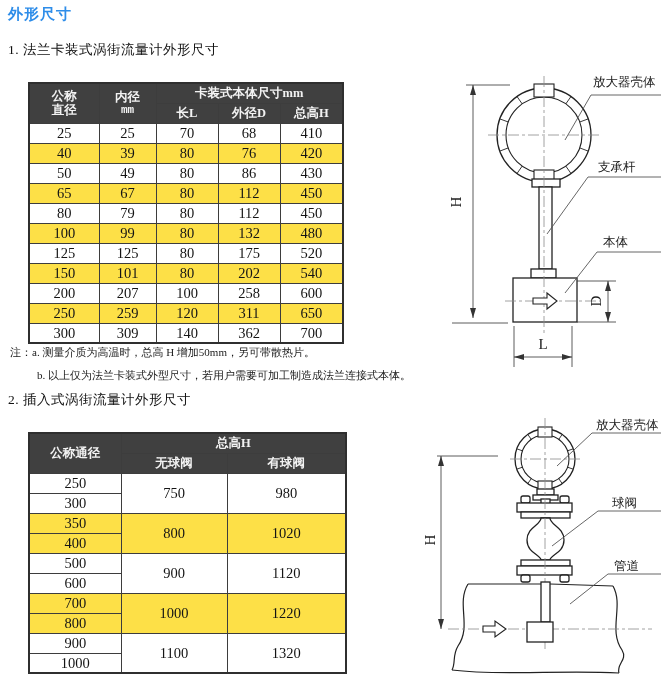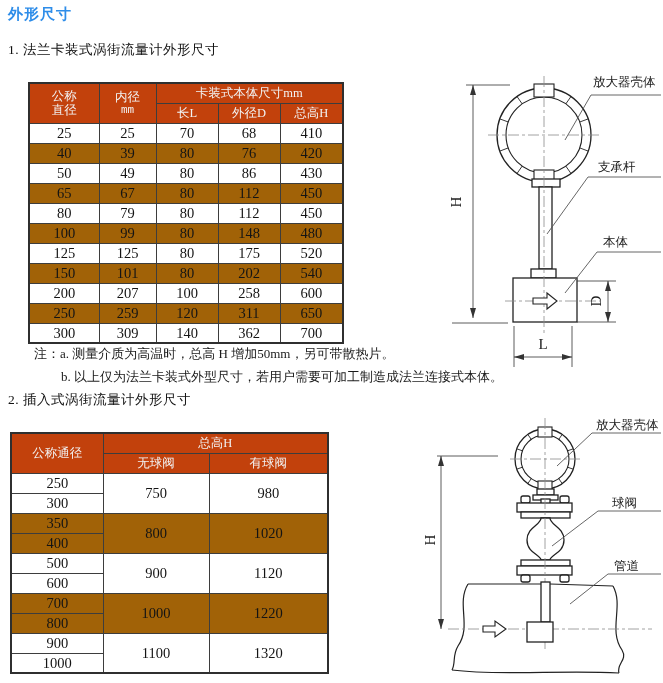--- a/index.html
+++ b/index.html
@@ -12,31 +12,31 @@
     left:8px;top:5px;
     font-family:"Liberation Sans",sans-serif;font-weight:bold;
     font-size:15px;color:#2e8de9;letter-spacing:1px;
   }
   .sec-heading{font-size:13.5px;color:#111;letter-spacing:0.5px;}
   #sec1-heading{left:8px;top:41px;}
   #sec2-heading{left:8px;top:391px;}
 
   table{position:absolute;border-collapse:collapse;table-layout:fixed;background:#fff;border:2px solid #2f2f2f;}
   th,td{border:1px solid #3d3d3d;text-align:center;vertical-align:middle;padding:0;overflow:hidden;}
-  th{background:#c2410c;color:#f2f2f2;font-weight:normal;font-size:12.5px;line-height:1.12;}
+  th{background:#404040;color:#f2f2f2;font-weight:bold;font-size:12.5px;line-height:1.12;}
   td{font-size:14.5px;line-height:1;color:#141414;}
-  tr.shaded td{background:#a16207;}
+  tr.shaded td{background:#fde047;}
   #table1{left:28px;top:82px;width:314px;}
   #table1 thead tr{height:20px;}
   #table1 tbody tr{height:20px;}
-  #table2{left:10px;top:432px;width:317px;}
+  #table2{left:28px;top:432px;width:317px;}
   #table2 thead tr{height:20px;}
   #table2 tbody tr{height:20px;}
   .th-sub{font-size:11px;font-family:"Liberation Mono",monospace;}
-  .note{position:absolute;font-size:13px;color:#1a1a1a;white-space:nowrap;margin-left:24px;}
+  .note{position:absolute;font-size:11px;color:#1a1a1a;white-space:nowrap;}
   #note-a{left:10px;top:345px;}
   #note-b{left:37px;top:368px;}
   svg text{font-family:"Liberation Serif",serif;fill:#1a1a1a;}
   .part{fill:#ffffff;stroke:#222;stroke-width:1.3;}
   .thin{fill:none;stroke:#222;stroke-width:0.9;}
   .dim{fill:none;stroke:#333;stroke-width:0.8;}
   .dimhead{fill:#333;stroke:none;}
   .cline{fill:none;stroke:#8a8a8a;stroke-width:0.8;stroke-dasharray:11 3 3 3;}
   .leader{fill:none;stroke:#555;stroke-width:0.9;}
   .lbl{font-size:12.5px;}
@@ -108,21 +108,21 @@
         <td>80</td>
         <td>79</td>
         <td>80</td>
         <td>112</td>
         <td>450</td>
       </tr>
       <tr class="shaded">
         <td>100</td>
         <td>99</td>
         <td>80</td>
-        <td>148</td>
+        <td>132</td>
         <td>480</td>
       </tr>
       <tr>
         <td>125</td>
         <td>125</td>
         <td>80</td>
         <td>175</td>
         <td>520</td>
       </tr>
       <tr class="shaded">

